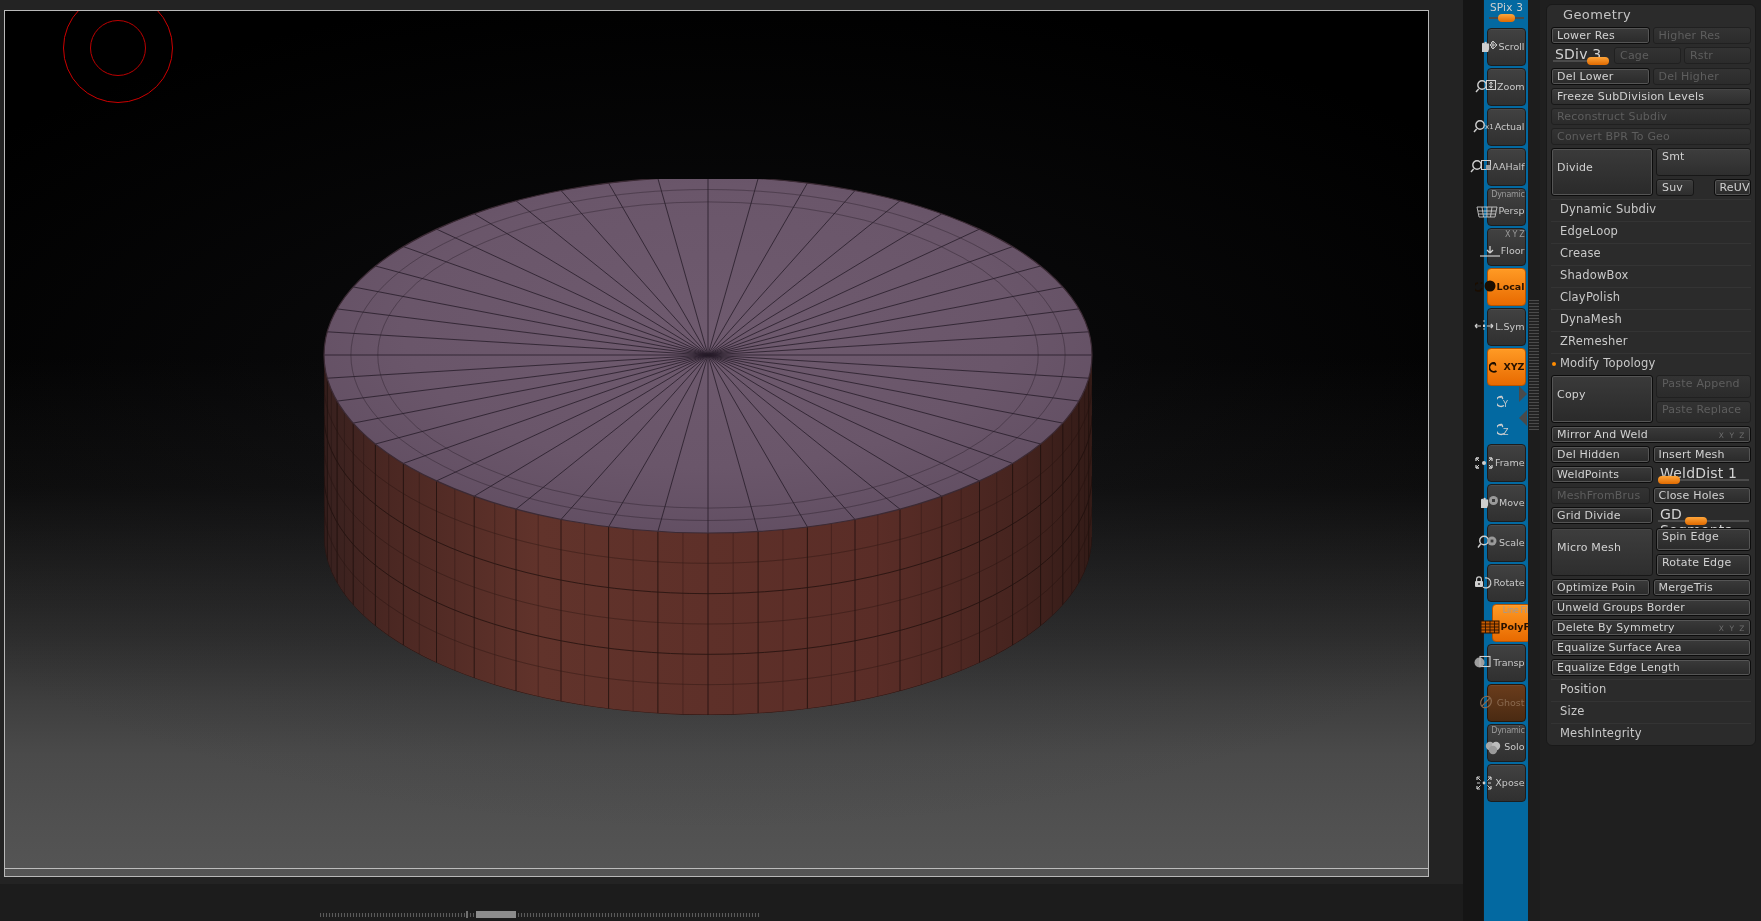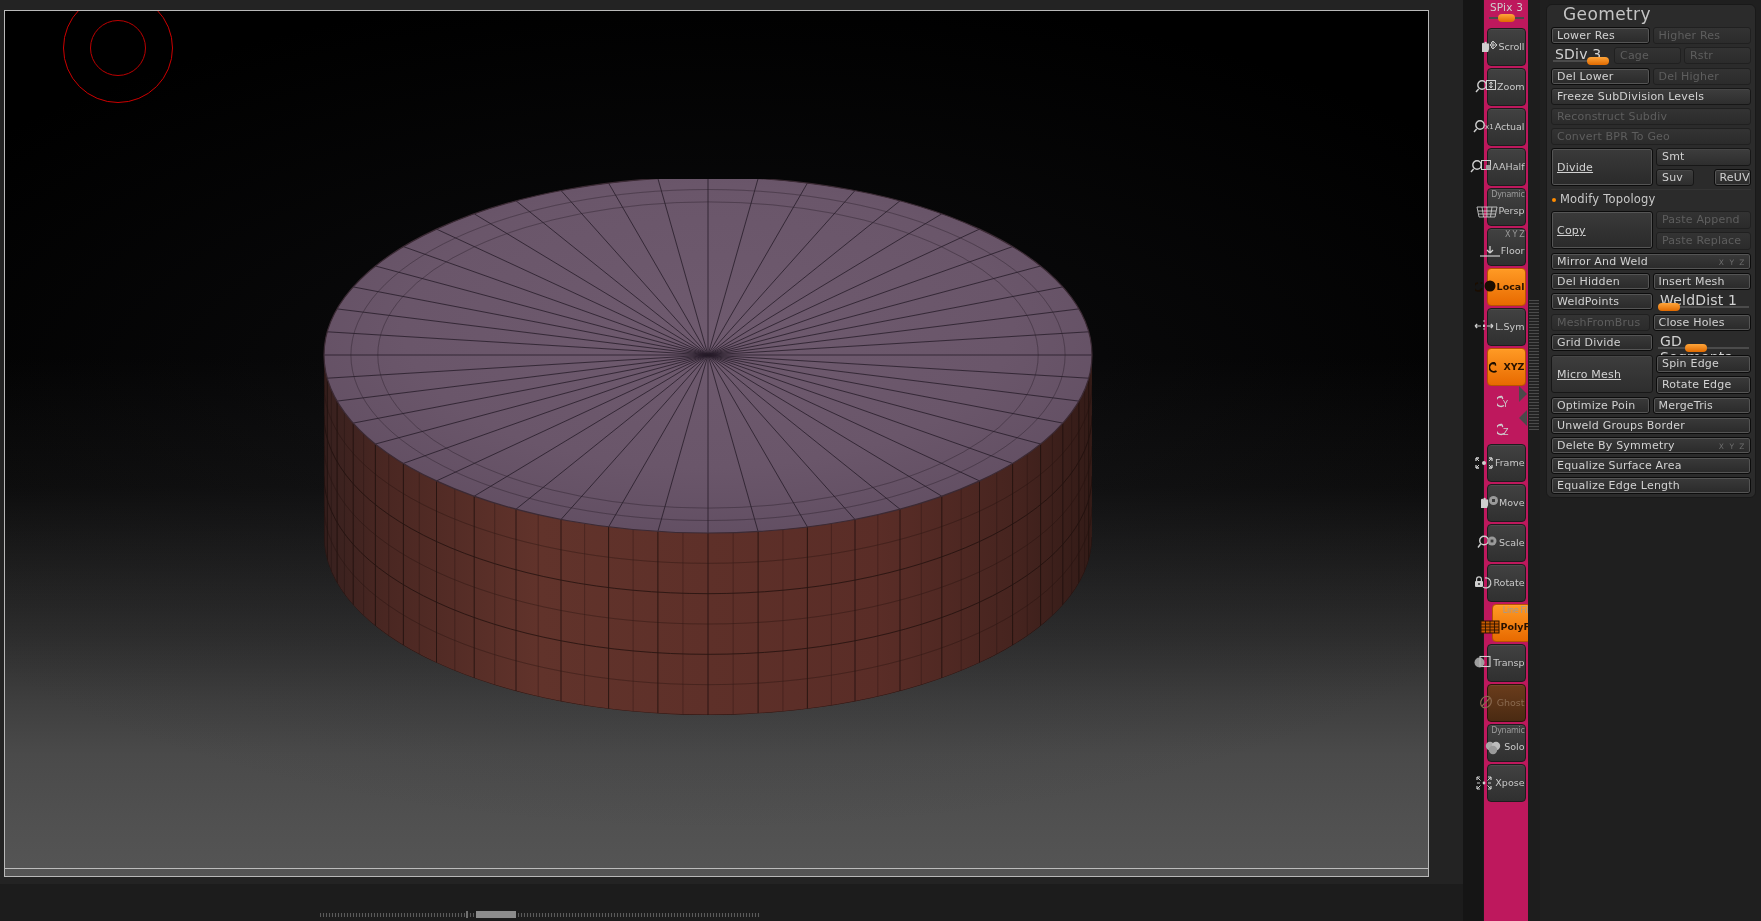--- a/index.html
+++ b/index.html
@@ -48,21 +48,21 @@
     background:#8c8c8c; }
   #h-scroll .tickmark { position:absolute; left:146px; top:0; width:2px; height:7px;
     background:#6f6f6f; }
 
   
   #gutter { position:absolute; left:1463px; top:0; width:20px; height:921px;
     background:#151515; }
 
   
   #vtoolbar { position:absolute; left:1483px; top:0; width:45px; height:921px;
-    background:#be185d; border-left:1px solid #1a1a1a; }
+    background:#0369a1; border-left:1px solid #1a1a1a; }
 
   .spix { position:relative; width:45px; height:26px; padding-top:1px;
     text-align:center; }
   .spix .label { font-size:10.5px; color:#cfcfcf; letter-spacing:.2px;
     font-family:"DejaVu Sans", sans-serif; }
   .spix .slider-track { position:absolute; left:5px; top:17px; width:35px; height:2px;
     background:#4a4a4a; }
   .spix .slider-knob { position:absolute; left:14px; top:14px; width:17px; height:8px;
     border-radius:4px; background:linear-gradient(to bottom,#ffa53a,#e06a00); }
 
@@ -92,35 +92,35 @@
     background:repeating-linear-gradient(to bottom,#4a4a4a 0 1px,#222 1px 3px); }
   #vstrip-arrows { position:absolute; left:1517px; top:384px; width:12px; height:46px; }
 
   
   #rpanel { position:absolute; left:1540px; top:0; width:221px; height:921px;
     background:#1f1f1f; overflow:hidden; }
 
   .palette-box { margin:4px 5px 0 6px; border-radius:6px;
     background:#2b2b2b; border:1px solid #191919; padding:0 0 3px 0; }
   .palette-title { height:19px; line-height:19px; padding-left:16px;
-    font-size:17px; color:#c4c4c4; letter-spacing:.4px; }
+    font-size:13px; color:#c4c4c4; letter-spacing:.4px; }
 
   .row { display:flex; gap:3px; padding:0 4px; margin-top:3px; }
   .btn { position:relative; flex:1; height:17px; border-radius:3px;
     background:linear-gradient(to bottom,#3d3d3d,#2e2e2e);
     border:1px solid #171717; box-shadow:inset 0 1px 0 rgba(255,255,255,.05);
     color:#d2d2d2; font-size:11px; line-height:16px; padding-left:5px;
     white-space:nowrap; overflow:hidden; letter-spacing:.2px;
     font-family:"DejaVu Sans", sans-serif; }
   .btn.hi { border:1px solid #0c0c0c; box-shadow:inset 0 0 0 1px #555,
       inset 0 1px 0 rgba(255,255,255,.07);
     background:linear-gradient(to bottom,#3a3a3a,#2a2a2a); }
   .btn.dis { color:#5e5e5e; background:linear-gradient(to bottom,#333,#2b2b2b);
     border-color:#202020; box-shadow:none; }
-  .btn.tall { height:38px; line-height:38px;text-decoration:underline; }
+  .btn.tall { height:48px; line-height:38px; }
   .btn .xyzbadge { position:absolute; right:4px; top:1px; font-size:7.5px;
     color:#6e6e6e; letter-spacing:1.5px; }
 
   
   .slider { position:relative; flex:1; height:18px; }
   .slider .sl-label { position:absolute; left:4px; top:-1px; font-size:14px;
     color:#d2d2d2; letter-spacing:.2px; }
   .slider .sl-track { position:absolute; left:2px; right:2px; bottom:3px; height:2px;
     background:#4b4b4b; }
   .slider .sl-knob { position:absolute; bottom:0px; width:22px; height:8px;
@@ -576,20 +576,29 @@
         <div class="btn hi tall" style="line-height:38px;">Divide</div>
         <div class="col">
           <div class="btn">Smt</div>
           <div class="row" style="padding:0;margin:0;gap:20px;">
             <div class="btn">Suv</div>
             <div class="btn hi">ReUV</div>
           </div>
         </div>
       </div>
 
+      <div id="subheads">
+          <div class="subhead"><span>Dynamic Subdiv</span></div>
+          <div class="subhead"><span>EdgeLoop</span></div>
+          <div class="subhead"><span>Crease</span></div>
+          <div class="subhead"><span>ShadowBox</span></div>
+          <div class="subhead"><span>ClayPolish</span></div>
+          <div class="subhead"><span>DynaMesh</span></div>
+          <div class="subhead"><span>ZRemesher</span></div>
+        </div>
 
       <div class="subhead">
         <span class="dot"></span>
         <span>Modify Topology</span>
       </div>
 
       <div class="grid2">
         <div class="btn hi tall" style="line-height:38px;">Copy</div>
         <div class="col">
           <div class="btn dis">Paste Append</div>
@@ -656,17 +665,22 @@
         </div>
       </div>
 
       <div class="row">
         <div class="btn hi">Equalize Surface Area</div>
       </div>
       <div class="row">
         <div class="btn hi">Equalize Edge Length</div>
       </div>
 
+      <div id="tail-subheads">
+          <div class="subhead"><span>Position</span></div>
+          <div class="subhead"><span>Size</span></div>
+          <div class="subhead"><span>MeshIntegrity</span></div>
+        </div>
     </div>
 
   </div>
 
 </div>
 
 </body></html>

